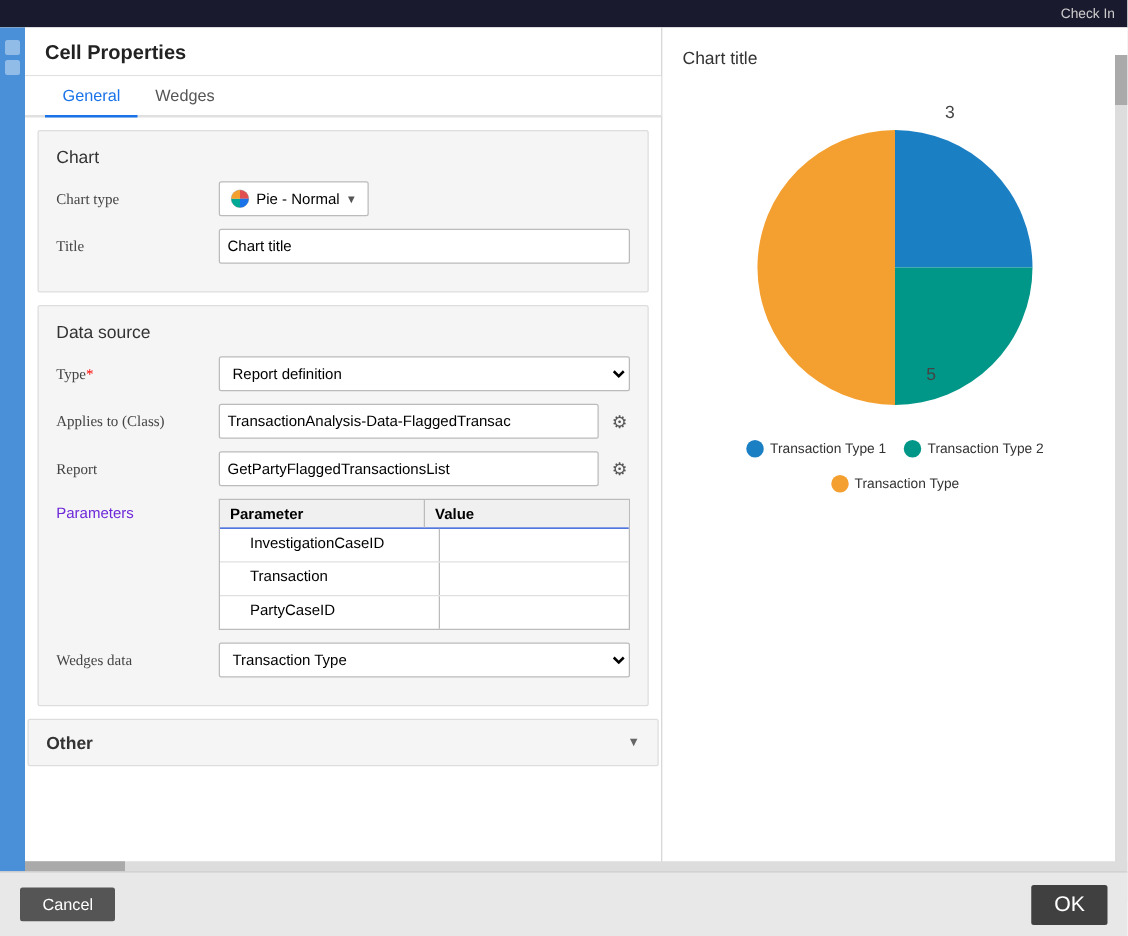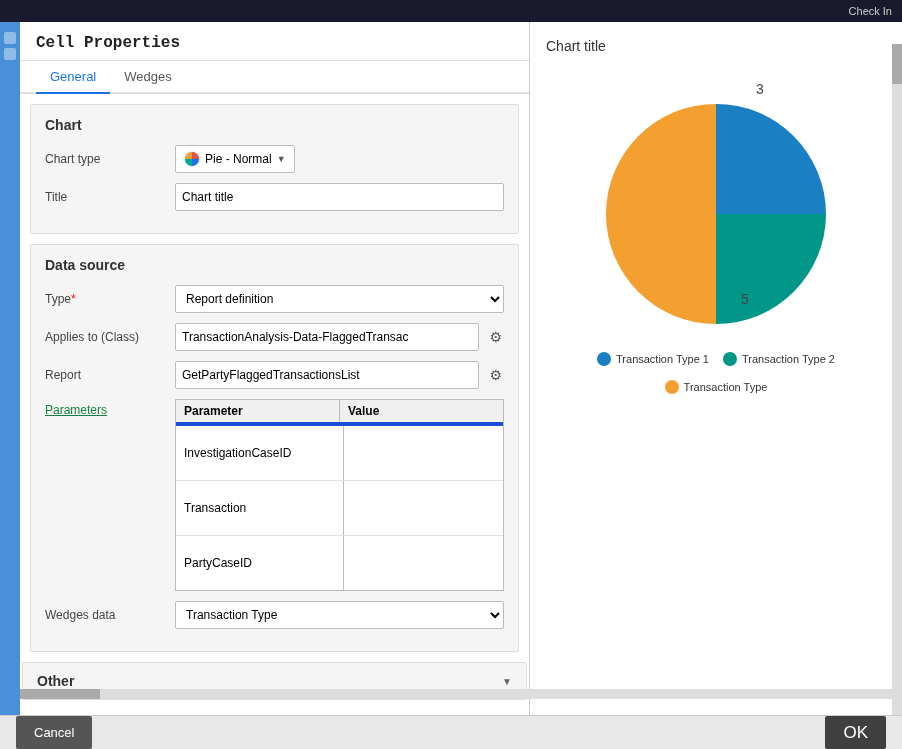--- a/index.html
+++ b/index.html
@@ -60,21 +60,20 @@
       flex-direction: column;
       border-right: 1px solid #ccc;
     }
 
     .cell-properties-header {
       padding: 12px 16px 8px 16px;
       font-size: 16px;
       font-weight: bold;
       color: #222;
       border-bottom: 1px solid #e0e0e0;
-      font-family: Liberation Mono, monospace;
     }
 
     
     .tabs {
       display: flex;
       border-bottom: 2px solid #e0e0e0;
       padding: 0 16px;
       background: #fff;
     }
     .tab {
@@ -101,36 +100,37 @@
     .section {
       background: #f5f5f5;
       margin: 10px;
       border: 1px solid #ddd;
       border-radius: 2px;
       padding: 12px 14px;
     }
 
     .section-title {
       font-size: 14px;
-      font-weight: bold;
+      font-weight: normal;
       color: #333;
       margin-bottom: 12px;
     }
 
     .form-row {
       display: flex;
       align-items: center;
       margin-bottom: 10px;
     }
 
     .form-label {
       width: 130px;
       color: #444;
       font-size: 12px;
       flex-shrink: 0;
+      font-family: Liberation Serif, serif;
     }
 
     .form-label .required {
       color: red;
     }
 
     .form-control {
       flex: 1;
       height: 28px;
       border: 1px solid #bbb;
@@ -189,35 +189,34 @@
     }
 
     
     .params-form-row {
       display: flex;
       align-items: flex-start;
       margin-bottom: 10px;
     }
     .params-label {
       width: 130px;
-      color: #15803d;
+      color: #6d28d9;
       font-size: 12px;
       flex-shrink: 0;
       padding-top: 4px;
-      text-decoration: underline;
     }
     .params-table {
       flex: 1;
       border: 1px solid #bbb;
       background: #fff;
     }
     .params-table-header {
       display: flex;
       background: #f0f0f0;
-      border-bottom: 4px solid #1d4ed8;
+      border-bottom: 1px solid #1d4ed8;
     }
     .params-table-header .col-param {
       flex: 1;
       padding: 4px 8px;
       font-size: 12px;
       font-weight: bold;
       border-right: 1px solid #bbb;
     }
     .params-table-header .col-val {
       flex: 1;
@@ -227,23 +226,24 @@
     }
     .params-row {
       display: flex;
       border-bottom: 1px solid #e0e0e0;
     }
     .params-row:last-child {
       border-bottom: none;
     }
     .params-row .col-param {
       flex: 1;
-      padding: 20px 8px;
+      padding: 4px 8px;
       font-size: 12px;
       border-right: 1px solid #bbb;
+      margin-left: 16px;
     }
     .params-row .col-val {
       flex: 1;
       padding: 2px 4px;
     }
     .params-row .col-val input {
       width: 100%;
       border: none;
       outline: none;
       font-size: 12px;
@@ -304,24 +304,25 @@
       border-radius: 50%;
       flex-shrink: 0;
     }
 
     
     .bottom-bar {
       position: absolute;
       bottom: 0;
       left: 0;
       right: 0;
-      height: 34px;
+      height: 52px;
       background: #e8e8e8;
       border-top: 1px solid #ccc;
       display: flex;
+      align-items: center;
       padding: 0 16px;
       gap: 6px;
     }
 
     .btn-cancel {
       padding: 6px 18px;
       background: #555;
       color: #fff;
       border: none;
       cursor: pointer;

